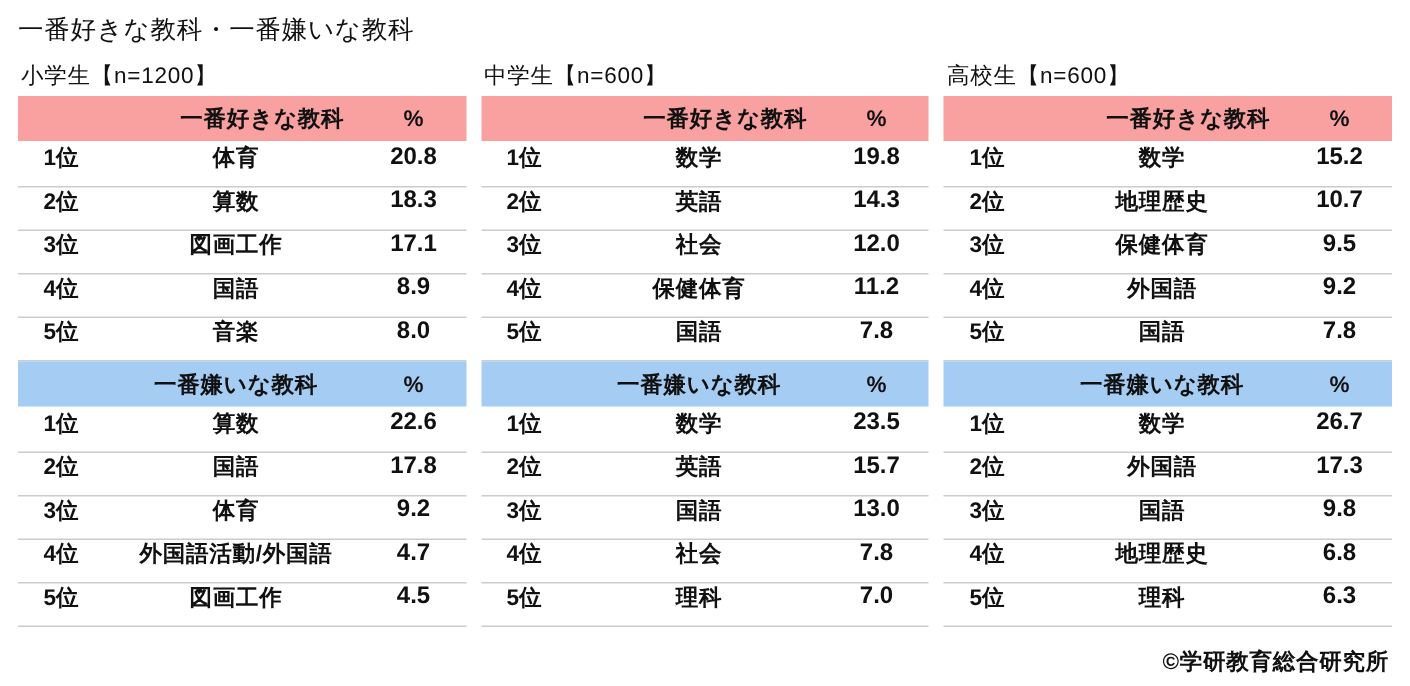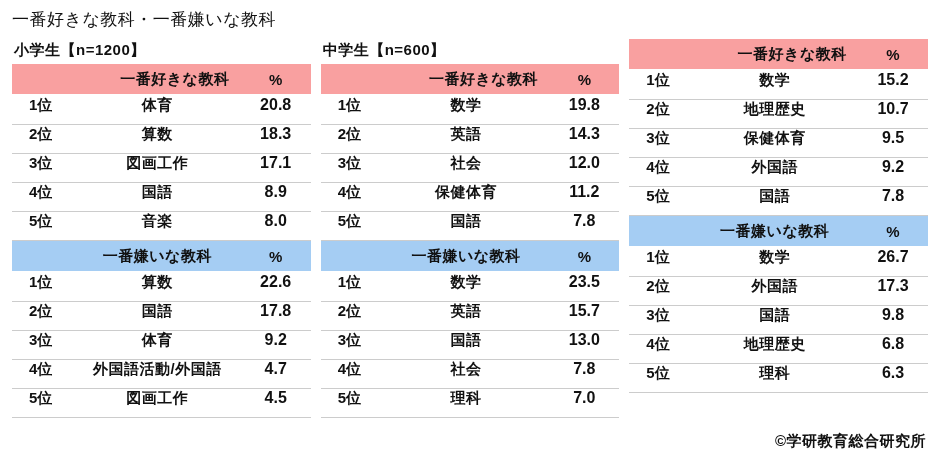--- a/index.html
+++ b/index.html
@@ -2,21 +2,21 @@
 <html style="--fav: #F9A0A0; --dis: #A5CDF3; --line: #CCCCCC;"><head>
 <meta charset="utf-8">
 <style>
   * { margin:0; padding:0; box-sizing:border-box; }
   html,body { width:940px; height:457px; background:#fff; overflow:hidden; }
   body { font-family:"Liberation Sans","DejaVu Sans",sans-serif; color:#111; }
   .page { width:940px; height:457px; padding:8px 12px 0 12px; position:relative; }
   .title { font-size:17px; font-weight:normal; letter-spacing:.5px; margin:0 0 8px 0; }
   .tables { display:flex; gap:10px; }
   .group { flex:1 1 0; min-width:0; }
-  .group-label { font-size:15px; font-weight:bold; margin:2px 0 4px 2px; letter-spacing:.5px; }
+  .group-label { font-size:15px; font-weight:normal; margin:2px 0 4px 2px; letter-spacing:.5px; }
   .section { width:100%; }
   .section + .section { margin-top:0; }
   .section-header { display:flex; align-items:center; height:30px; font-weight:bold; font-size:15px; margin-bottom:2px; }
   .section-header.fav { background:var(--fav,#F9A0A0);padding-left:35px; }
   .section-header.dis { background:var(--dis,#A5CDF3); }
   .hdr-spacer { width:62px; flex:none; }
   .hdr-label { flex:1; text-align:center; letter-spacing:.5px; }
   .hdr-pct { width:70px; flex:none; text-align:center; }
   .tr { display:flex; align-items:flex-start; height:29px; border-bottom:1px solid var(--line,#cccccc); font-size:15px; font-weight:bold; }
   .td.rank { width:62px; flex:none; padding-left:17px; }
@@ -166,20 +166,21 @@
         </div>
         <div class="tr">
           <span class="td rank">5位</span>
           <span class="td subject">理科</span>
           <span class="td value">7.0</span>
         </div>
       </div>
     </div>
 
     <div class="group">
+      <div class="group-label">高校生【n=600】</div>
 
       <div class="section">
         <div class="section-header fav">
           <span class="hdr-spacer"></span>
           <span class="hdr-label">一番好きな教科</span>
           <span class="hdr-pct">%</span>
         </div>
         <div class="tr">
           <span class="td rank">1位</span>
           <span class="td subject">数学</span>

